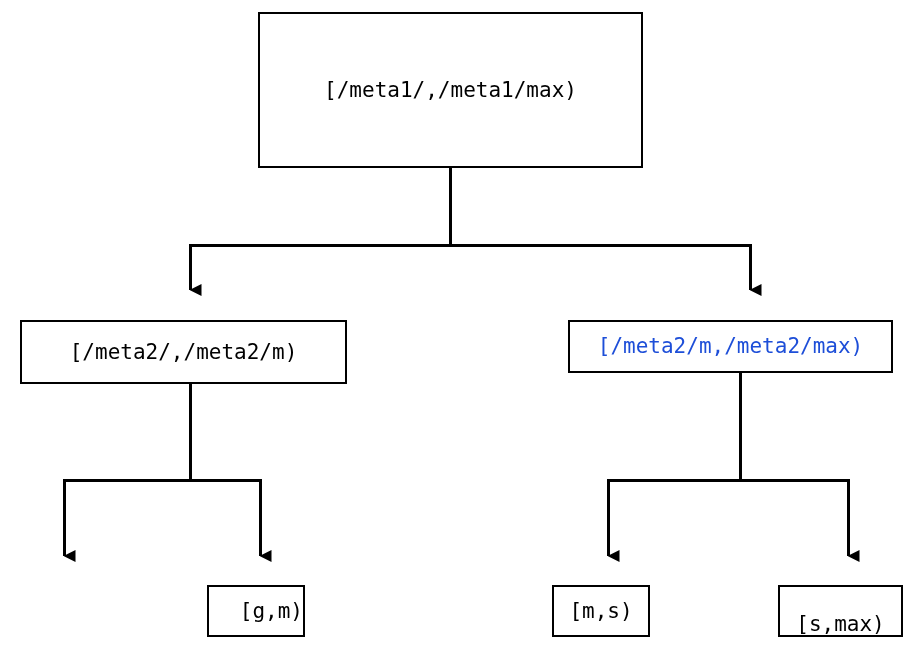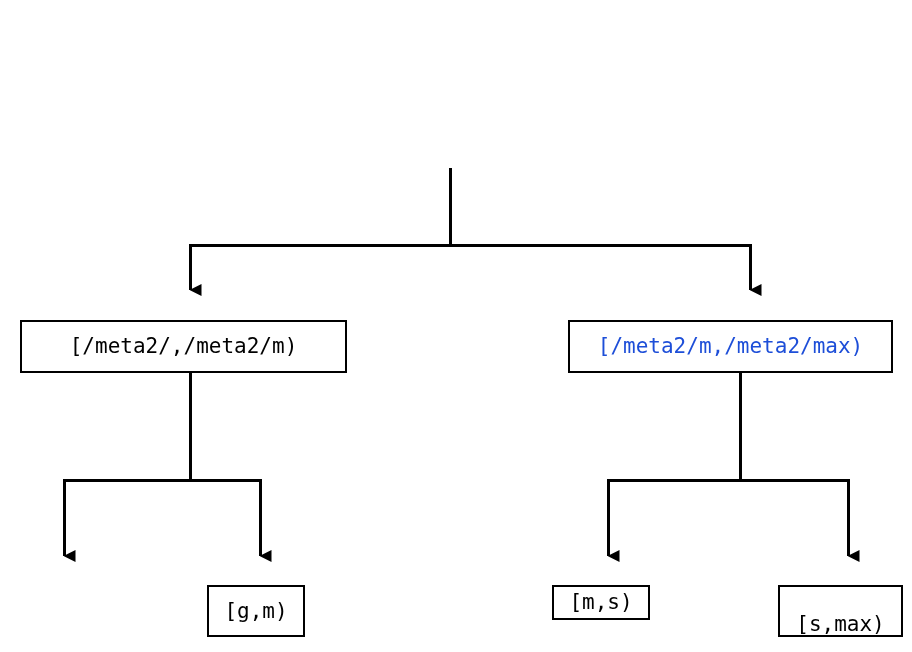--- a/index.html
+++ b/index.html
@@ -71,35 +71,38 @@
     </g>
 
     <g>
       <path d="M 740.5 373 L 740.5 480.5 L 608.5 480.5 L 608.5 556" fill="none" stroke="#000000" stroke-width="3" marker-end="url(#arrow-down)"></path>
     </g>
     <g>
       <path d="M 740.5 480.5 L 848.5 480.5 L 848.5 556" fill="none" stroke="#000000" stroke-width="3" marker-end="url(#arrow-down)"></path>
     </g>
   </svg>
 
+  <div class="tree-node" id="node-root" style="left: 258px; top: 12px; width: 385px; height: 156px; border-width: 2px; border-color: rgb(0, 0, 0); color: rgb(0, 0, 0);">
+    <span class="node-label">[/meta1/,/meta1/max)</span>
+  </div>
 
-  <div class="tree-node" id="node-mid-left" style="left: 20px; top: 320px; width: 327px; height: 53px; border-width: 2px; border-color: rgb(0, 0, 0); color: rgb(0, 0, 0);">
+  <div class="tree-node" id="node-mid-left" style="left: 20px; top: 320px; width: 327px; height: 64px; border-width: 2px; border-color: rgb(0, 0, 0); color: rgb(0, 0, 0);">
     <span class="node-label">[/meta2/,/meta2/m)</span>
   </div>
 
   <div class="tree-node" id="node-mid-right" style="left: 568px; top: 320px; width: 325px; height: 53px; border-width: 2px; border-color: rgb(0, 0, 0); color: #1d4ed8;">
     <span class="node-label">[/meta2/m,/meta2/max)</span>
   </div>
 
 
-  <div class="tree-node" id="node-leaf-gm" style="left: 207px; top: 585px; width: 98px; height: 52px; border-width: 2px; border-color: rgb(0, 0, 0); color: rgb(0, 0, 0);">
+  <div class="tree-node" id="node-leaf-gm" style="left: 207px; top: 585px; width: 98px; height: 52px; border-width: 2px; border-color: rgb(0, 0, 0); color: rgb(0, 0, 0); justify-content: flex-end;">
     <span class="node-label">[g,m)</span>
   </div>
 
-  <div class="tree-node" id="node-leaf-ms" style="left: 552px; top: 585px; width: 98px; height: 35px; border-width: 2px; border-color: rgb(0, 0, 0); color: rgb(0, 0, 0);">
+  <div class="tree-node" id="node-leaf-ms" style="left: 552px; top: 585px; width: 98px; height: 52px; border-width: 2px; border-color: rgb(0, 0, 0); color: rgb(0, 0, 0);">
     <span class="node-label">[m,s)</span>
   </div>
 
   <div class="tree-node" id="node-leaf-smax" style="left: 778px; top: 585px; width: 125px; height: 52px; border-width: 2px; border-color: rgb(0, 0, 0); color: rgb(0, 0, 0); align-items: flex-end;">
     <span class="node-label">[s,max)</span>
   </div>
 
 </div>
 
 </body></html>

